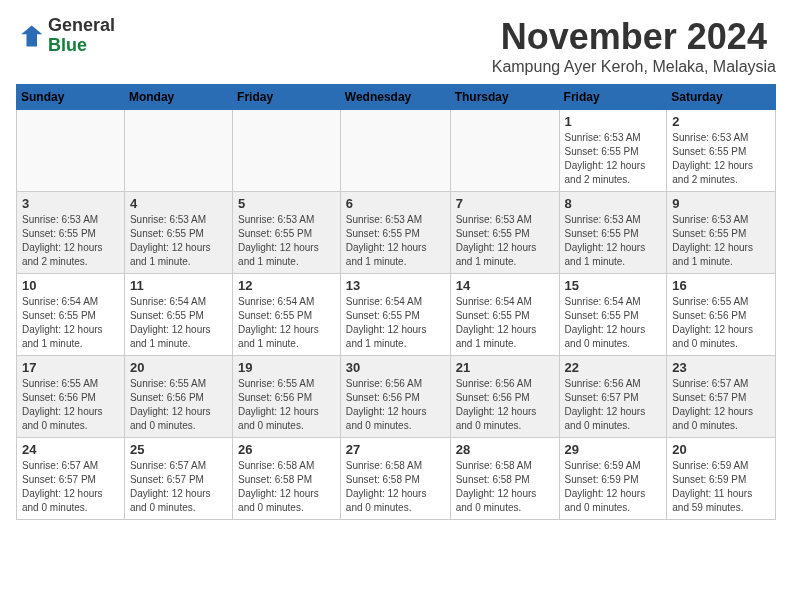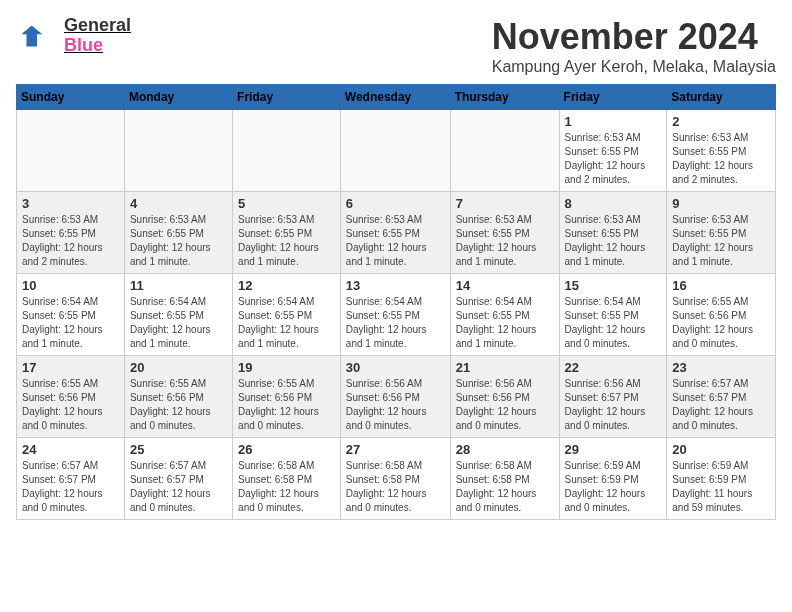--- a/index.html
+++ b/index.html
@@ -12,36 +12,35 @@
     }
     .header {
       display: flex;
       justify-content: space-between;
       align-items: flex-start;
       margin-bottom: 8px;
     }
     .logo {
       display: flex;
       align-items: center;
-      gap: 20px;
-      text-decoration: underline;
+      gap: 4px;
     }
     .logo-text {
       font-size: 18px;
       font-weight: bold;
       line-height: 1.1;
     }
     .logo-general { color: #333; }
-    .logo-blue { color: #ec4899; }
+    .logo-blue { color: #15803d; }
     .logo-icon {
       width: 28px;
       height: 28px;
     }
     .title-block {
-      text-align: left;
+      text-align: center;
     }
     .month-title {
       font-size: 36px;
       font-weight: bold;
       color: #333;
     }
     .subtitle {
       font-size: 16px;
       color: #444;
     }

